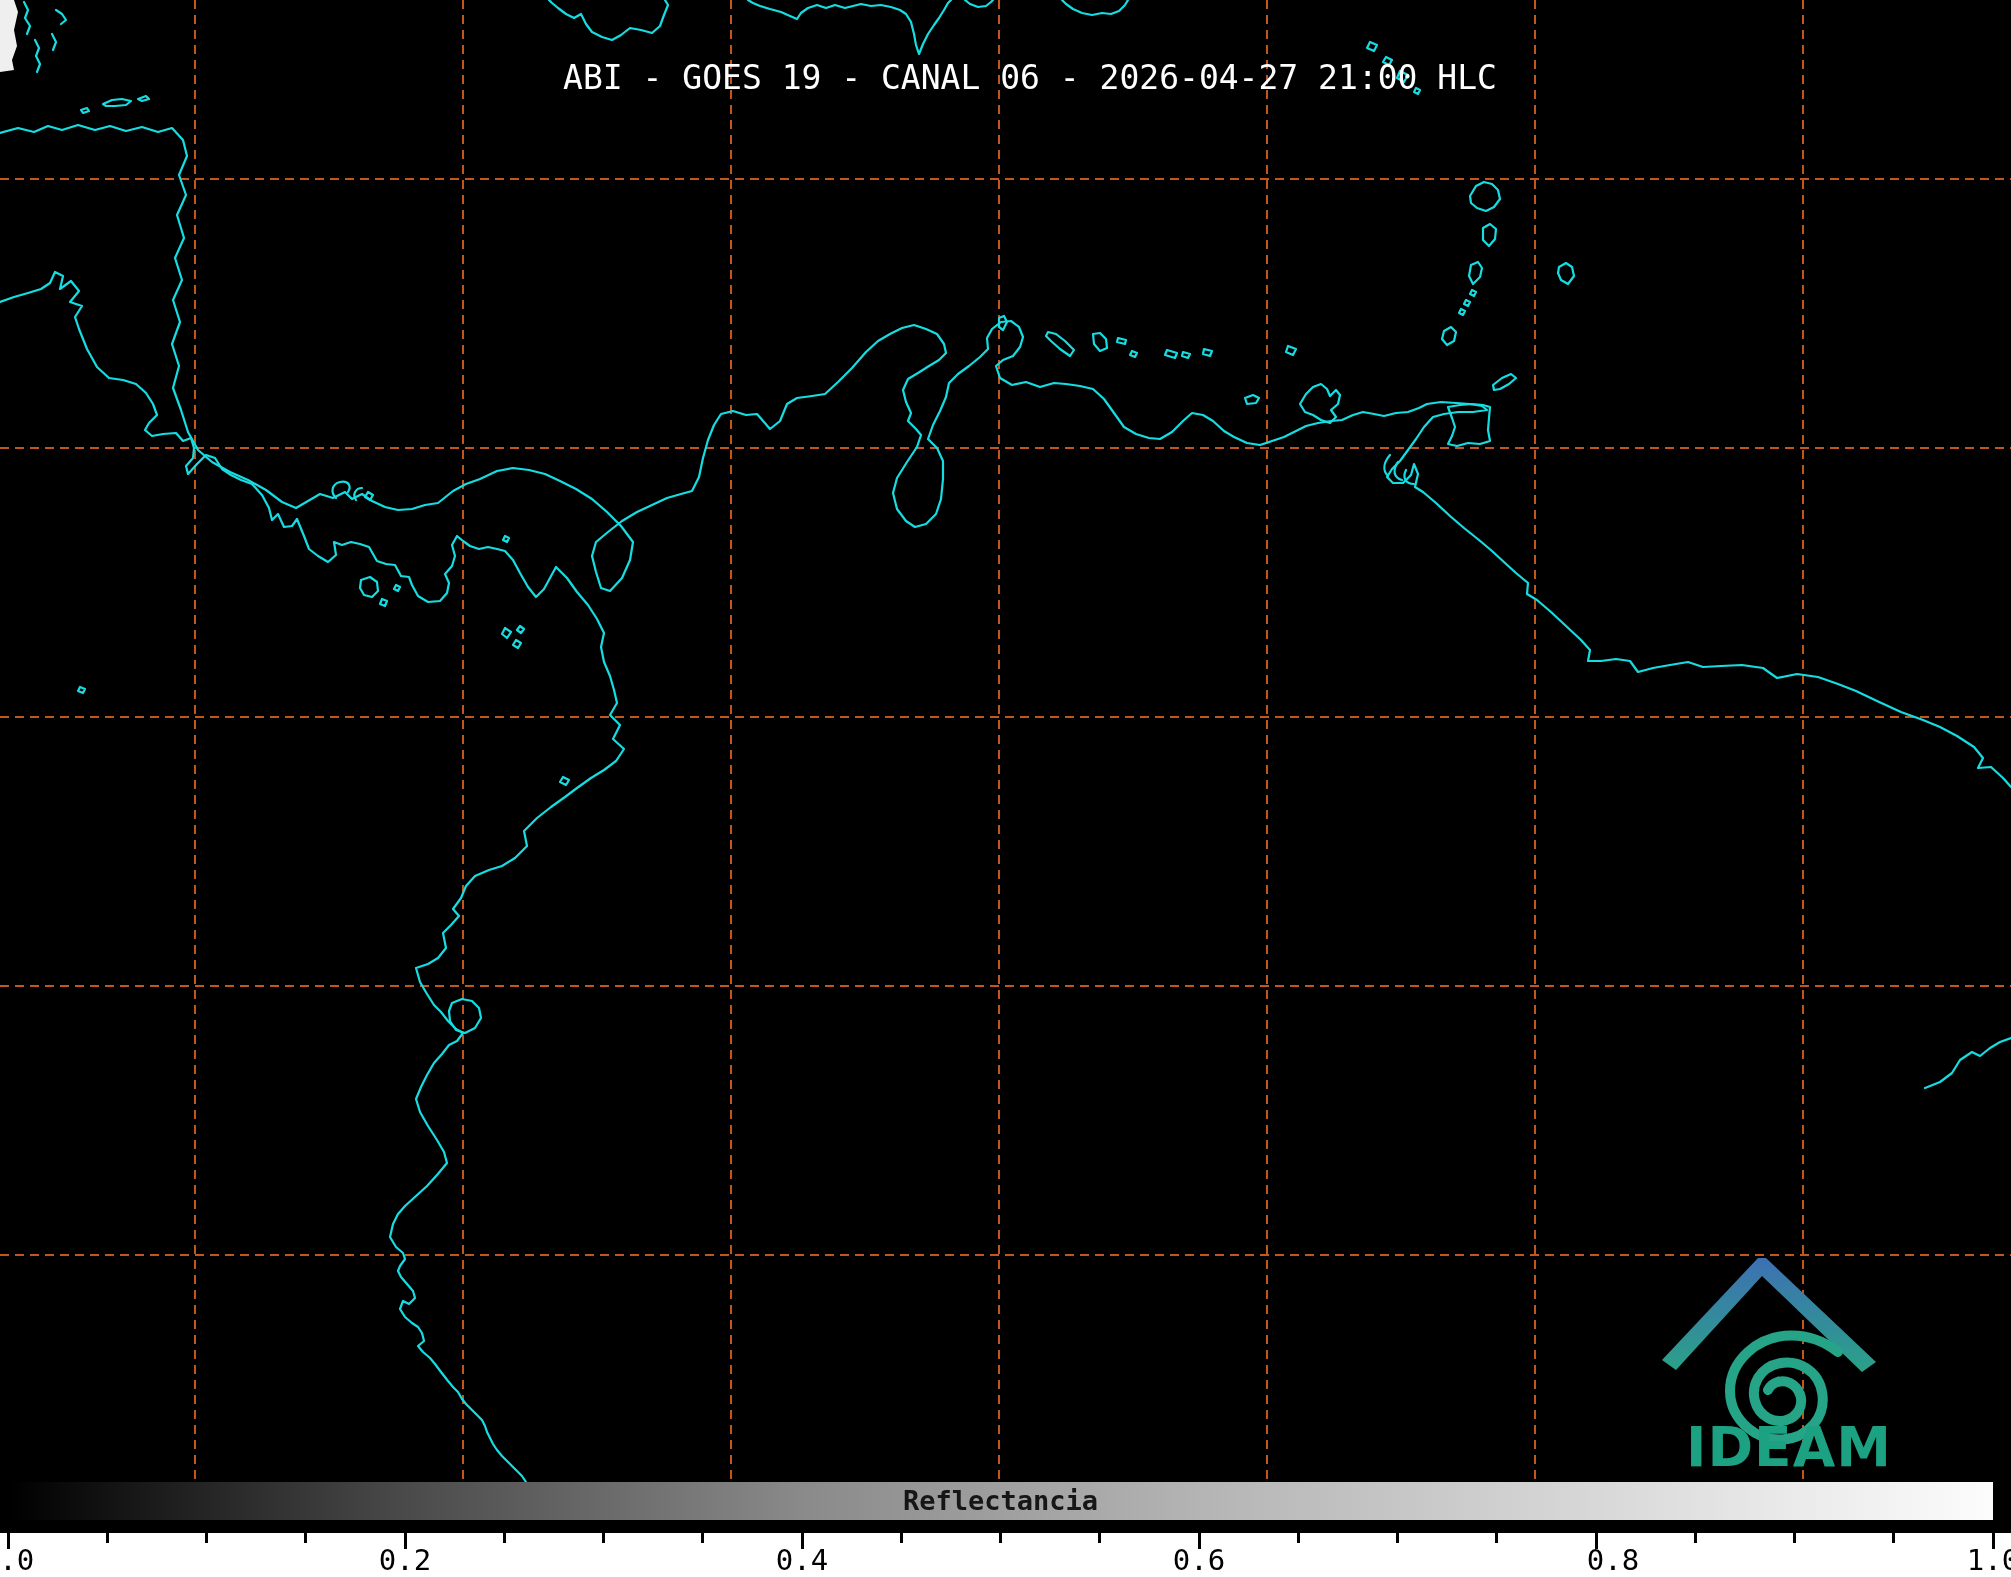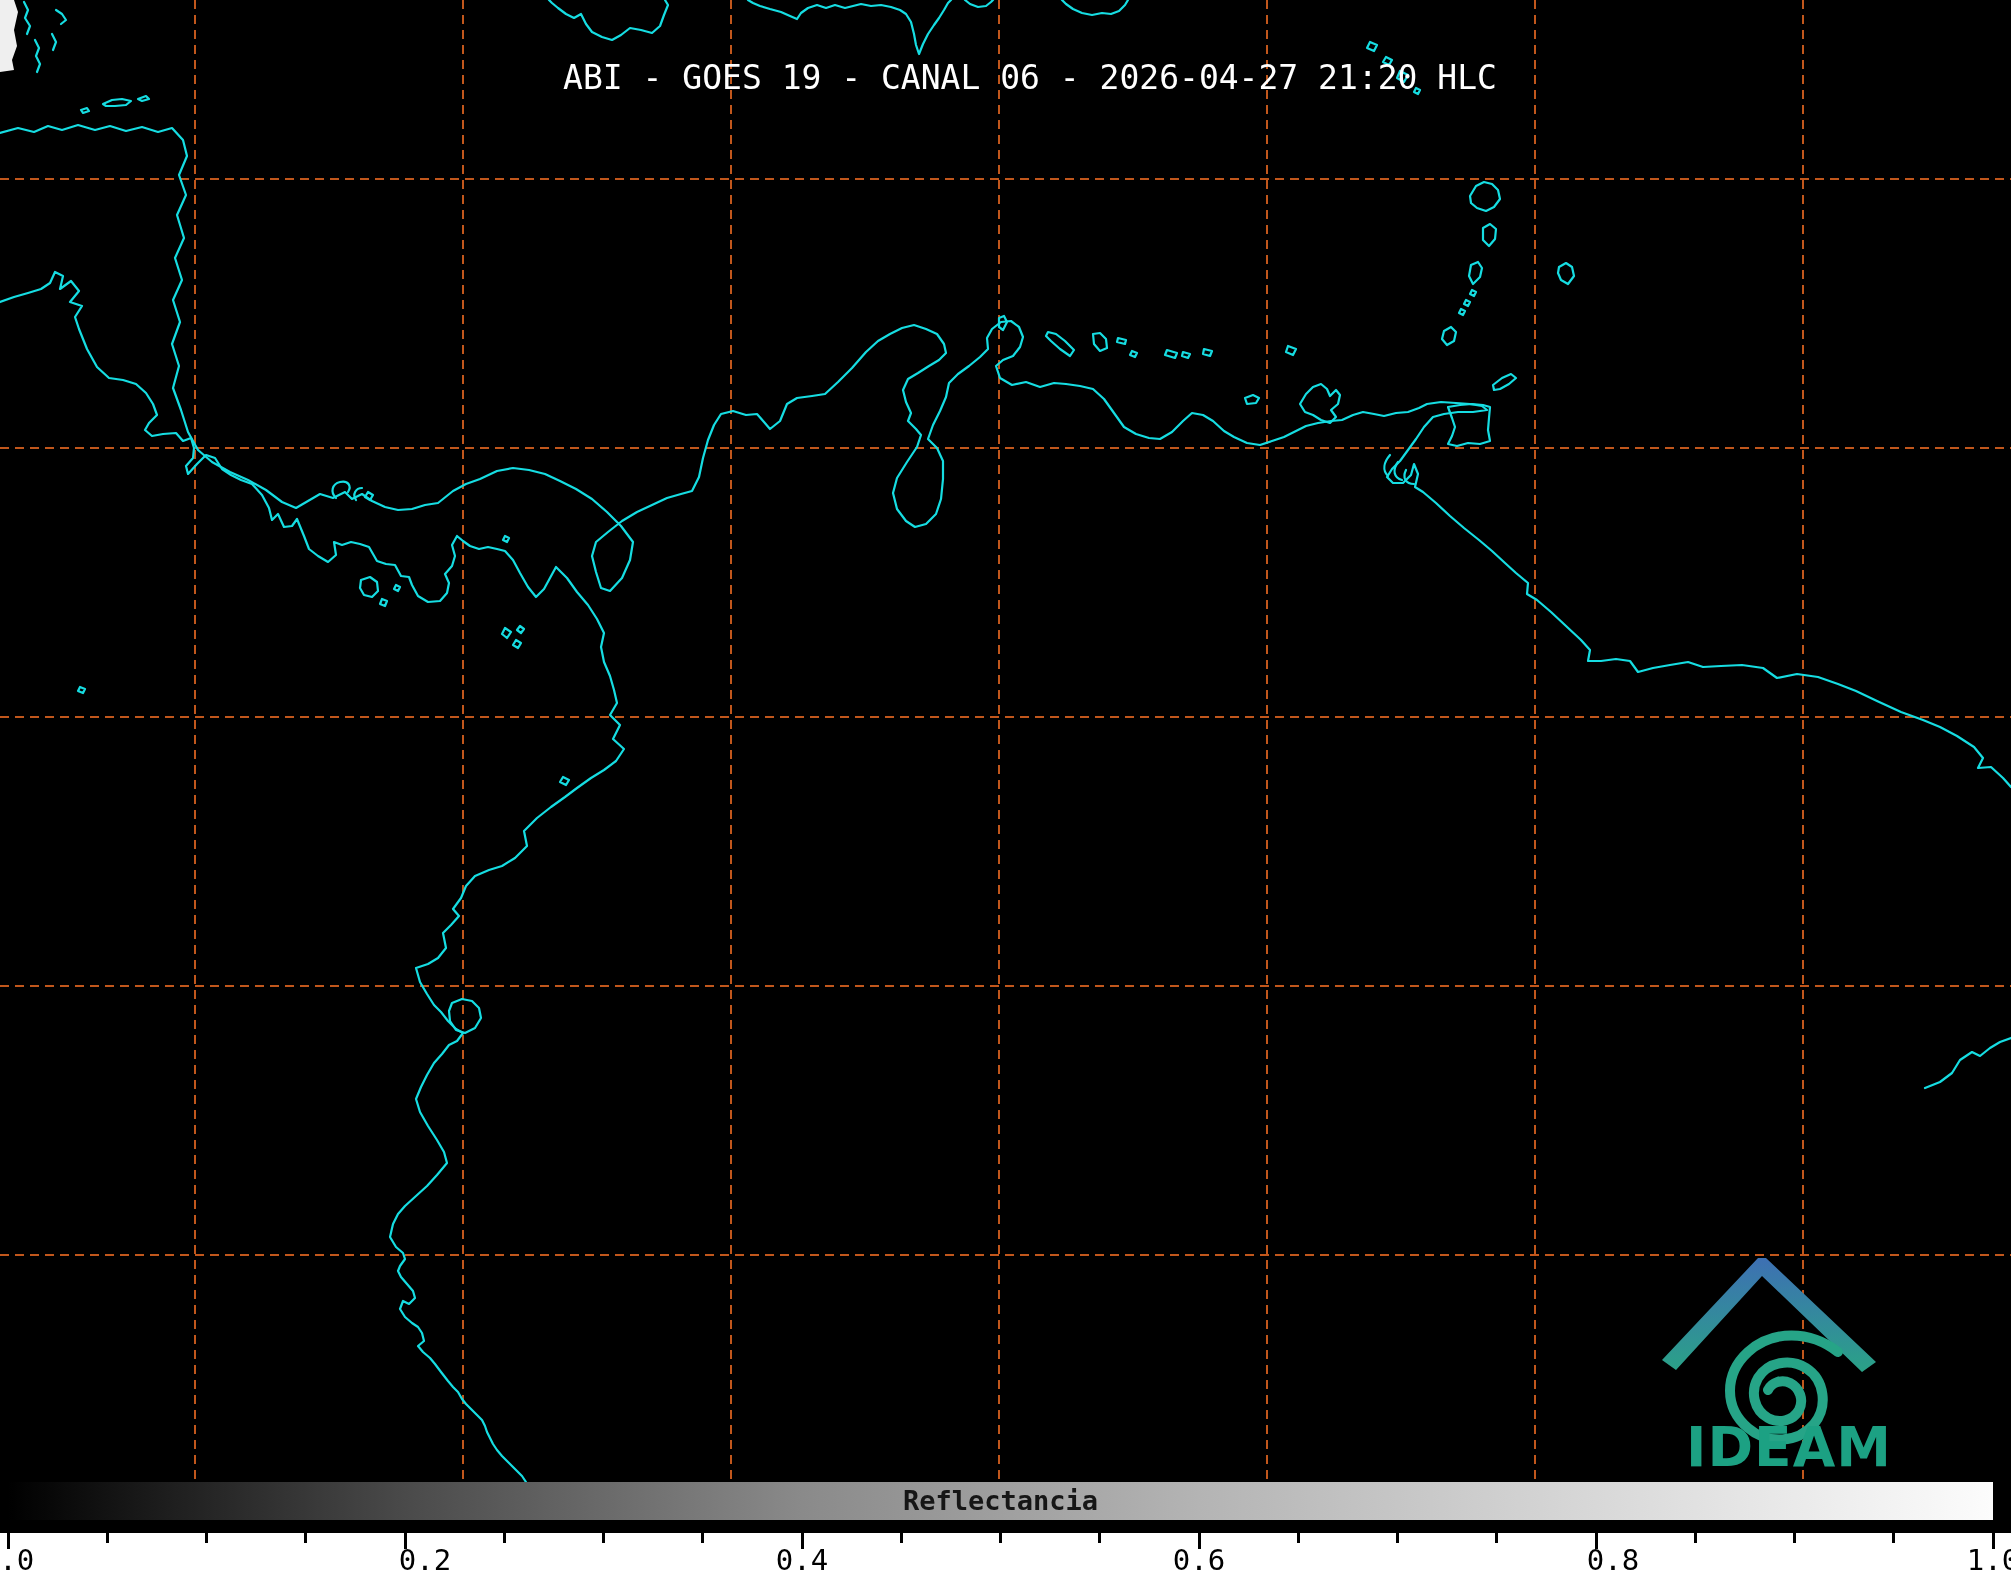--- a/index.html
+++ b/index.html
@@ -112,35 +112,35 @@
           <path d="M 368,492 l 5,3 l -3,5 l -5,-3 Z" class="coast" stroke="#16dde2"></path>
         </g>
 
       <g id="ideam-logo">
         <path d="M 1662,1360 L 1758,1258 L 1766,1258 L 1876,1362 L 1862,1372 L 1762,1276 L 1676,1370 Z" fill="url(#roofGrad)" stroke="none"></path>
         <path d="M 1838,1352 C 1810,1330 1772,1330 1748,1352 C 1724,1374 1724,1408 1748,1428 C 1768,1445 1798,1443 1814,1424 C 1828,1407 1825,1380 1806,1368 C 1790,1358 1768,1362 1758,1378 C 1750,1392 1754,1410 1768,1418 C 1779,1424 1793,1421 1799,1410 C 1804,1400 1800,1388 1790,1383 C 1782,1379 1772,1382 1768,1390" fill="none" stroke="#26a487" stroke-width="10" stroke-linecap="round"></path>
         <text id="logo-wordmark-svgtext" x="1686" y="1466" font-size="55" fill="#1ca183">IDEAM</text>
       </g>
     </svg>
 
-    <div id="title">ABI - GOES 19 - CANAL 06 - 2026-04-27 21:20 HLC</div>
+    <div id="title">ABI - GOES 19 - CANAL 06 - 2026-04-27 21:00 HLC</div>
   </div>
 
   <div id="colorbar">
     <div id="colorbar-label">Reflectancia</div>
   </div>
 
   <div id="cb-footer">
       <div class="tick major" style="left: 6.5px;"></div>
       <div class="tick-label" style="left: 8px;">0.0</div>
       <div class="tick minor" style="left: 105.75px;"></div>
       <div class="tick minor" style="left: 205px;"></div>
       <div class="tick minor" style="left: 304.25px;"></div>
       <div class="tick major" style="left: 403.5px;"></div>
-      <div class="tick-label" style="left: 425px;">0.2</div>
+      <div class="tick-label" style="left: 405px;">0.2</div>
       <div class="tick minor" style="left: 502.75px;"></div>
       <div class="tick minor" style="left: 602px;"></div>
       <div class="tick minor" style="left: 701.25px;"></div>
       <div class="tick major" style="left: 800.5px;"></div>
       <div class="tick-label" style="left: 802px; text-align: center;">0.4</div>
       <div class="tick minor" style="left: 899.75px;"></div>
       <div class="tick minor" style="left: 999px;"></div>
       <div class="tick minor" style="left: 1098.25px;"></div>
       <div class="tick major" style="left: 1197.5px;"></div>
       <div class="tick-label" style="left: 1199px;">0.6</div>

